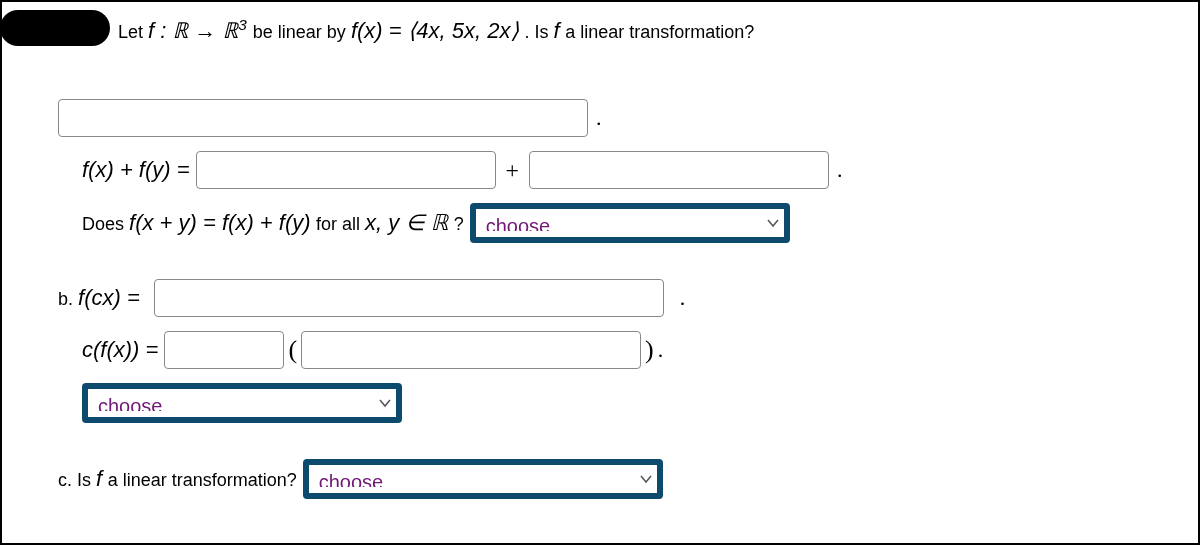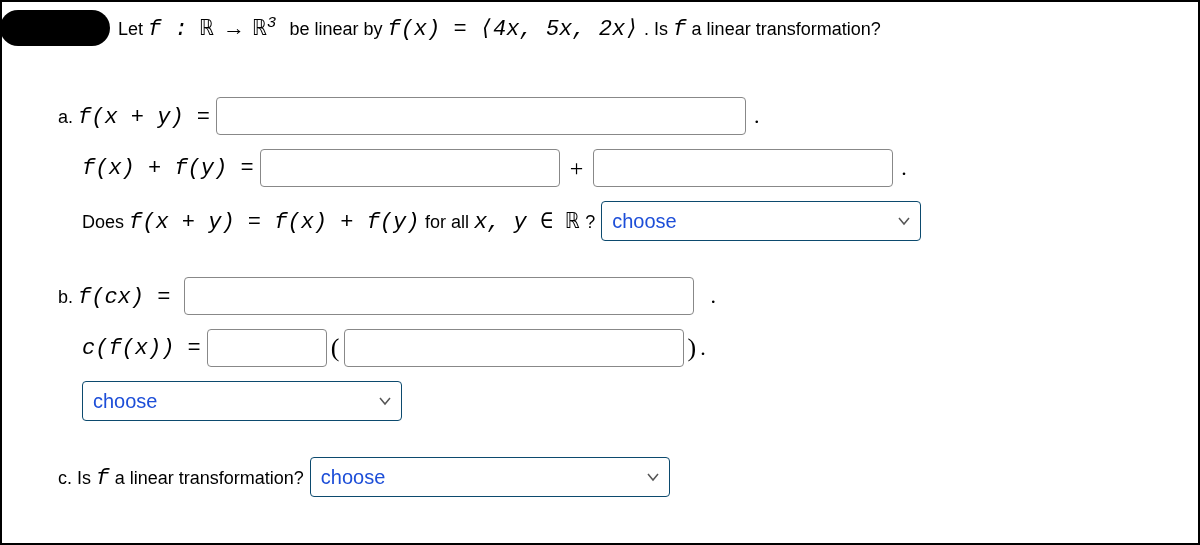--- a/index.html
+++ b/index.html
@@ -27,21 +27,21 @@
       width: 110px;
       height: 36px;
       background: #000;
       border-radius: 18px;
     }
     .prompt {
       margin-left: 60px;
       margin-bottom: 55px;
       font-size: 22px;
     }
-    .mathit { font-style: italic; font-family: Liberation Mono, monospace; }
+    .mathit { font-style: italic; font-family: Liberation Sans, sans-serif; }
     .sup { font-size: 0.7em; vertical-align: super; }
     .row {
       display: flex;
       align-items: center;
       margin-bottom: 14px;
       flex-wrap: nowrap;
     }
     .indent { margin-left: 24px; }
     .section-start { margin-top: 10px; gap: 8px; }
     .label-part {
@@ -56,23 +56,23 @@
       height: 38px;
     }
     .select-wrap {
       position: relative;
       display: inline-flex;
       align-items: center;
     }
     select.choose {
       font-size: 20px;
       font-family: Arial, sans-serif;
-      color: #1d4ed8;
+      color: #701a75;
       padding: 6px 36px 6px 10px;
-      border: 1px solid #0c4a6e;
+      border: 6px solid #0c4a6e;
       border-radius: 4px;
       height: 40px;
       background: #fff;
       appearance: none;
       -webkit-appearance: none;
     }
     .chev {
       position: absolute;
       right: 10px;
       pointer-events: none;
@@ -103,23 +103,20 @@
       <span>f : ℝ → ℝ</span><span class="sup">3</span>
     </span>
     <span class="sans"> be linear by </span>
     <span class="mathit">f(x) = ⟨4x, 5x, 2x⟩</span>
     <span class="sans">. Is </span>
     <span class="mathit">f</span>
     <span class="sans"> a linear transformation?</span>
   </div>
 
   <div class="row">
-    <span class="label-part">
-      <span class="sans">a. </span><span class="mathit">f(x + y) = </span>
-    </span>
     <input class="textin" style="width: 530px;">
     <span class="dot">.</span>
   </div>
 
   <div class="row indent">
     <span class="label-part mathit">f(x) + f(y) = </span>
     <input class="textin" style="width: 300px;">
     <span class="plus">+</span>
     <input class="textin" style="width: 300px;">
     <span class="dot">.</span>

